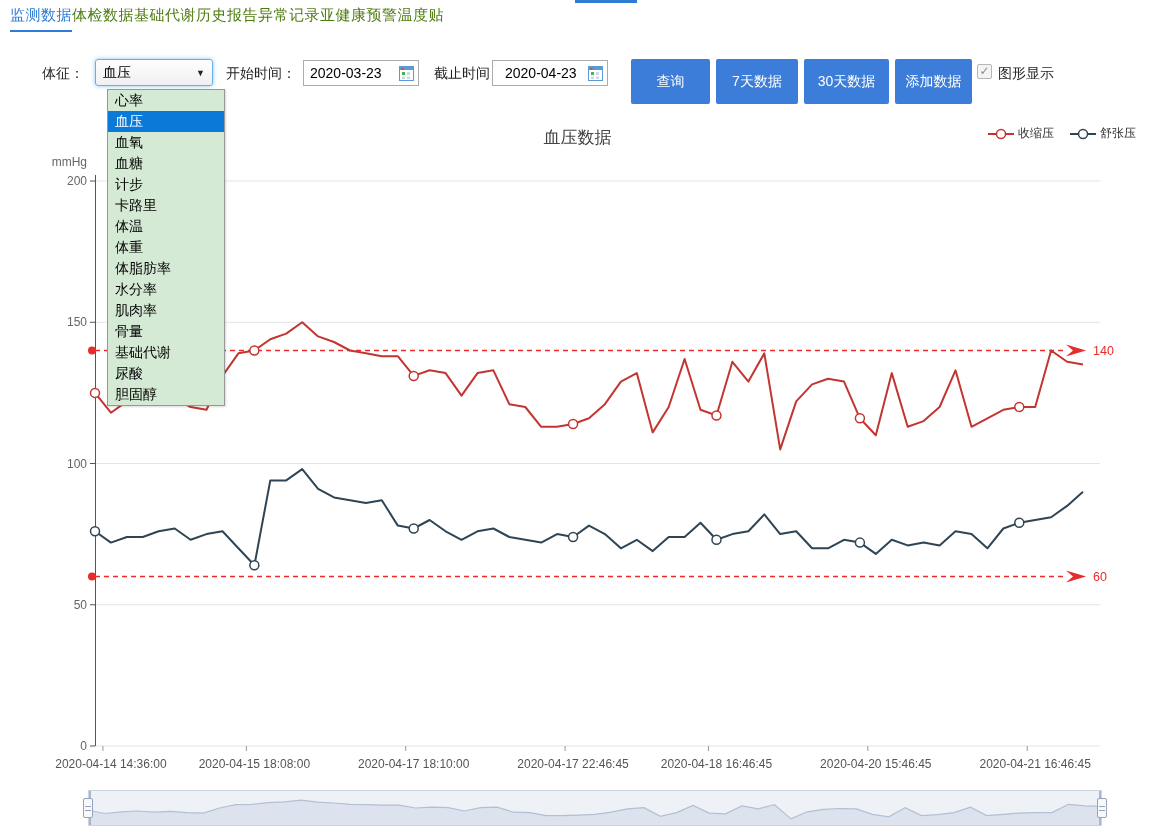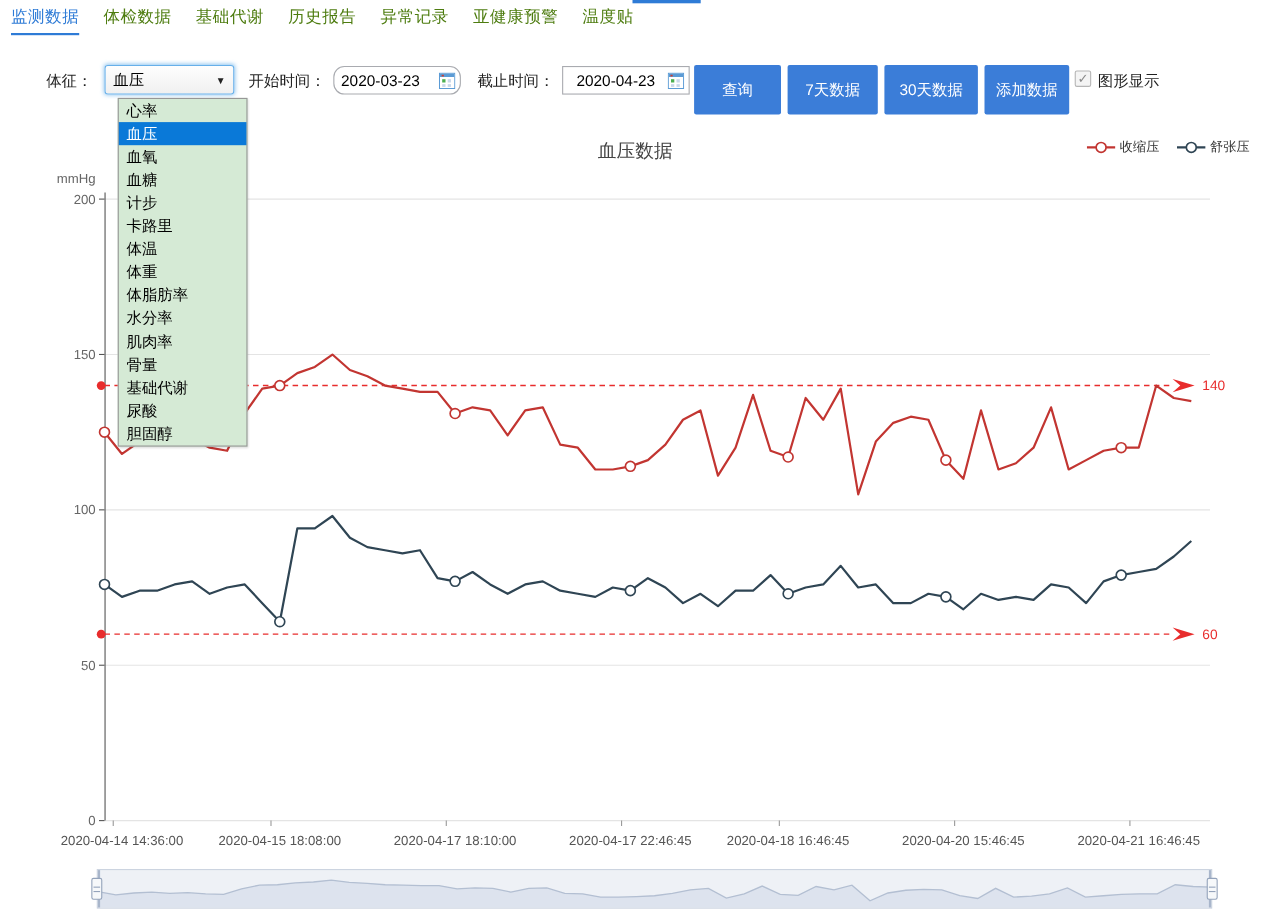--- a/index.html
+++ b/index.html
@@ -2,21 +2,21 @@
 <html><head>
 <meta charset="utf-8">
 <style>
   * { margin:0; padding:0; box-sizing:border-box; }
   html,body { background:#fff; }
   body { font-family:"Liberation Sans","DejaVu Sans",sans-serif; }
   #app { position:relative; width:1163px; height:830px; background:#fff; overflow:hidden; }
 
   .top-accent { position:absolute; left:575px; top:0; width:62px; height:3px; background:#2e7bd6; }
 
-  .tabs { position:absolute; left:10px; top:6px; display:flex; gap:22px; z-index:10; }
+  .tabs { position:absolute; left:10px; top:6px; display:flex; z-index:10; }
   .tab { font-size:15px; color:#4d7c0f; cursor:pointer; padding-bottom:5px; letter-spacing:.5px; white-space:nowrap; }
   .tab.active { color:#2e7bd6; border-bottom:2px solid #2e7bd6; }
 
   .lbl { position:absolute; font-size:14px; color:#1f1f1f; white-space:nowrap; z-index:10; }
 
   .select-box { position:absolute; left:95px; top:59px; width:118px; height:27px;
     border:1px solid #66afe9; border-radius:3px; box-shadow:0 0 4px rgba(102,175,233,.75);
     background:linear-gradient(#fefefe,#f0f0f0); display:flex; align-items:center;
     justify-content:space-between; padding:0 7px; font-size:14px; color:#000; z-index:20; cursor:pointer; }
   .select-box .caret { font-size:9px; color:#222; }
@@ -74,36 +74,36 @@
 
   <span class="lbl" style="left:42px; top:65px;">体征：</span>
 
   <div class="select-box">
     <span>血压</span>
     <span class="caret">▼</span>
   </div>
 
   <span class="lbl" style="left:226px; top:65px;">开始时间：</span>
 
-  <div class="date-box" style="left:303px;border-radius:10px;">
+  <div class="date-box" style="left:303px;">
     <span>2020-03-23</span>
     <svg width="15" height="15" viewBox="0 0 15 15">
       <rect x="0.5" y="0.5" width="14" height="14" fill="#ffffff" stroke="#5b9bd5"></rect>
       <rect x="1" y="1" width="13" height="3" fill="#5b9bd5"></rect>
       <rect x="2.5" y="2" width="2" height="1.5" fill="#d23b2e"></rect>
       <rect x="3" y="6" width="3" height="3" fill="#4caf50"></rect>
       <rect x="8" y="6" width="3" height="3" fill="#c9d8ea"></rect>
       <rect x="3" y="10.5" width="3" height="2.5" fill="#c9d8ea"></rect>
       <rect x="8" y="10.5" width="3" height="2.5" fill="#c9d8ea"></rect>
     </svg>
   </div>
 
   <span class="lbl" style="left:434px; top:65px;">截止时间：</span>
 
-  <div class="date-box" style="left:511px;padding-left:12px;">
+  <div class="date-box" style="left:492px;padding-left:12px;">
     <span>2020-04-23</span>
     <svg width="15" height="15" viewBox="0 0 15 15">
       <rect x="0.5" y="0.5" width="14" height="14" fill="#ffffff" stroke="#5b9bd5"></rect>
       <rect x="1" y="1" width="13" height="3" fill="#5b9bd5"></rect>
       <rect x="2.5" y="2" width="2" height="1.5" fill="#d23b2e"></rect>
       <rect x="3" y="6" width="3" height="3" fill="#4caf50"></rect>
       <rect x="8" y="6" width="3" height="3" fill="#c9d8ea"></rect>
       <rect x="3" y="10.5" width="3" height="2.5" fill="#c9d8ea"></rect>
       <rect x="8" y="10.5" width="3" height="2.5" fill="#c9d8ea"></rect>
     </svg>

